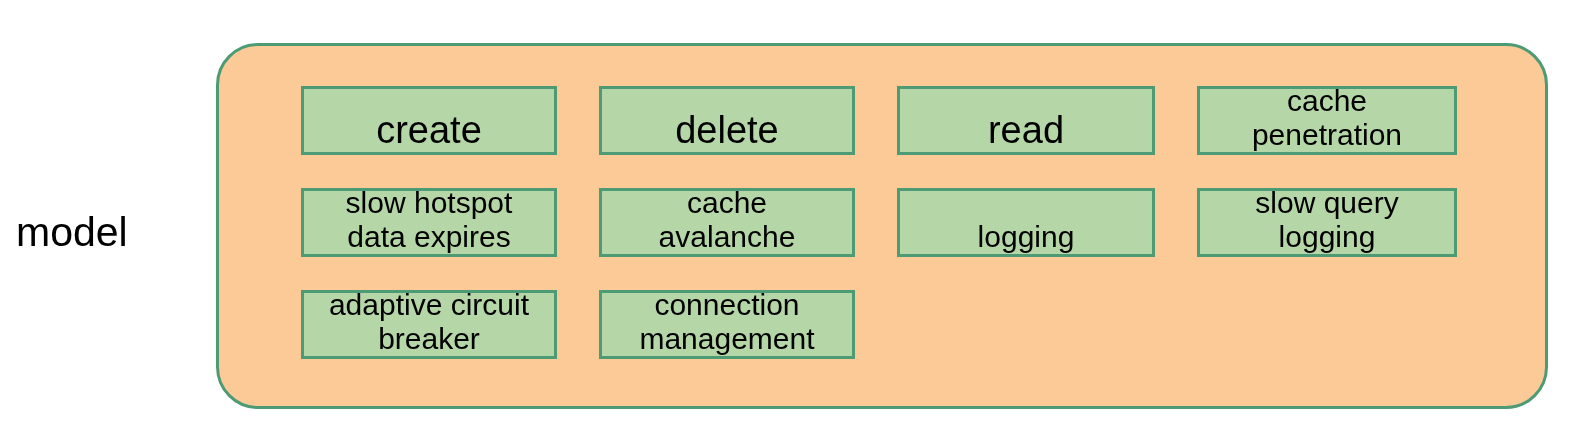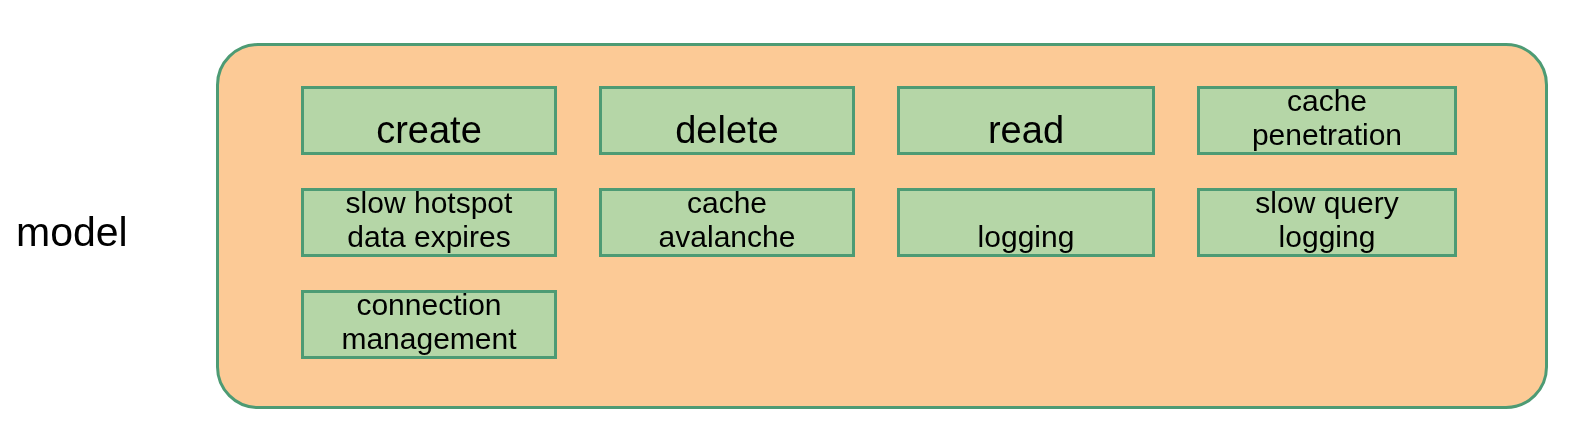--- a/index.html
+++ b/index.html
@@ -114,20 +114,24 @@
       </div>
 
       <div class="cell small">
         <span class="txt">logging</span>
       </div>
       <div class="cell small">
         <span class="txt">slow query
 logging</span>
       </div>
       <div class="cell small">
+        <span class="txt">adaptive circuit
+breaker</span>
+      </div>
+      <div class="cell small">
         <span class="txt">connection
 management</span>
       </div>
 
     </div>
   </div>
 
 </div>
 
 </body></html>

